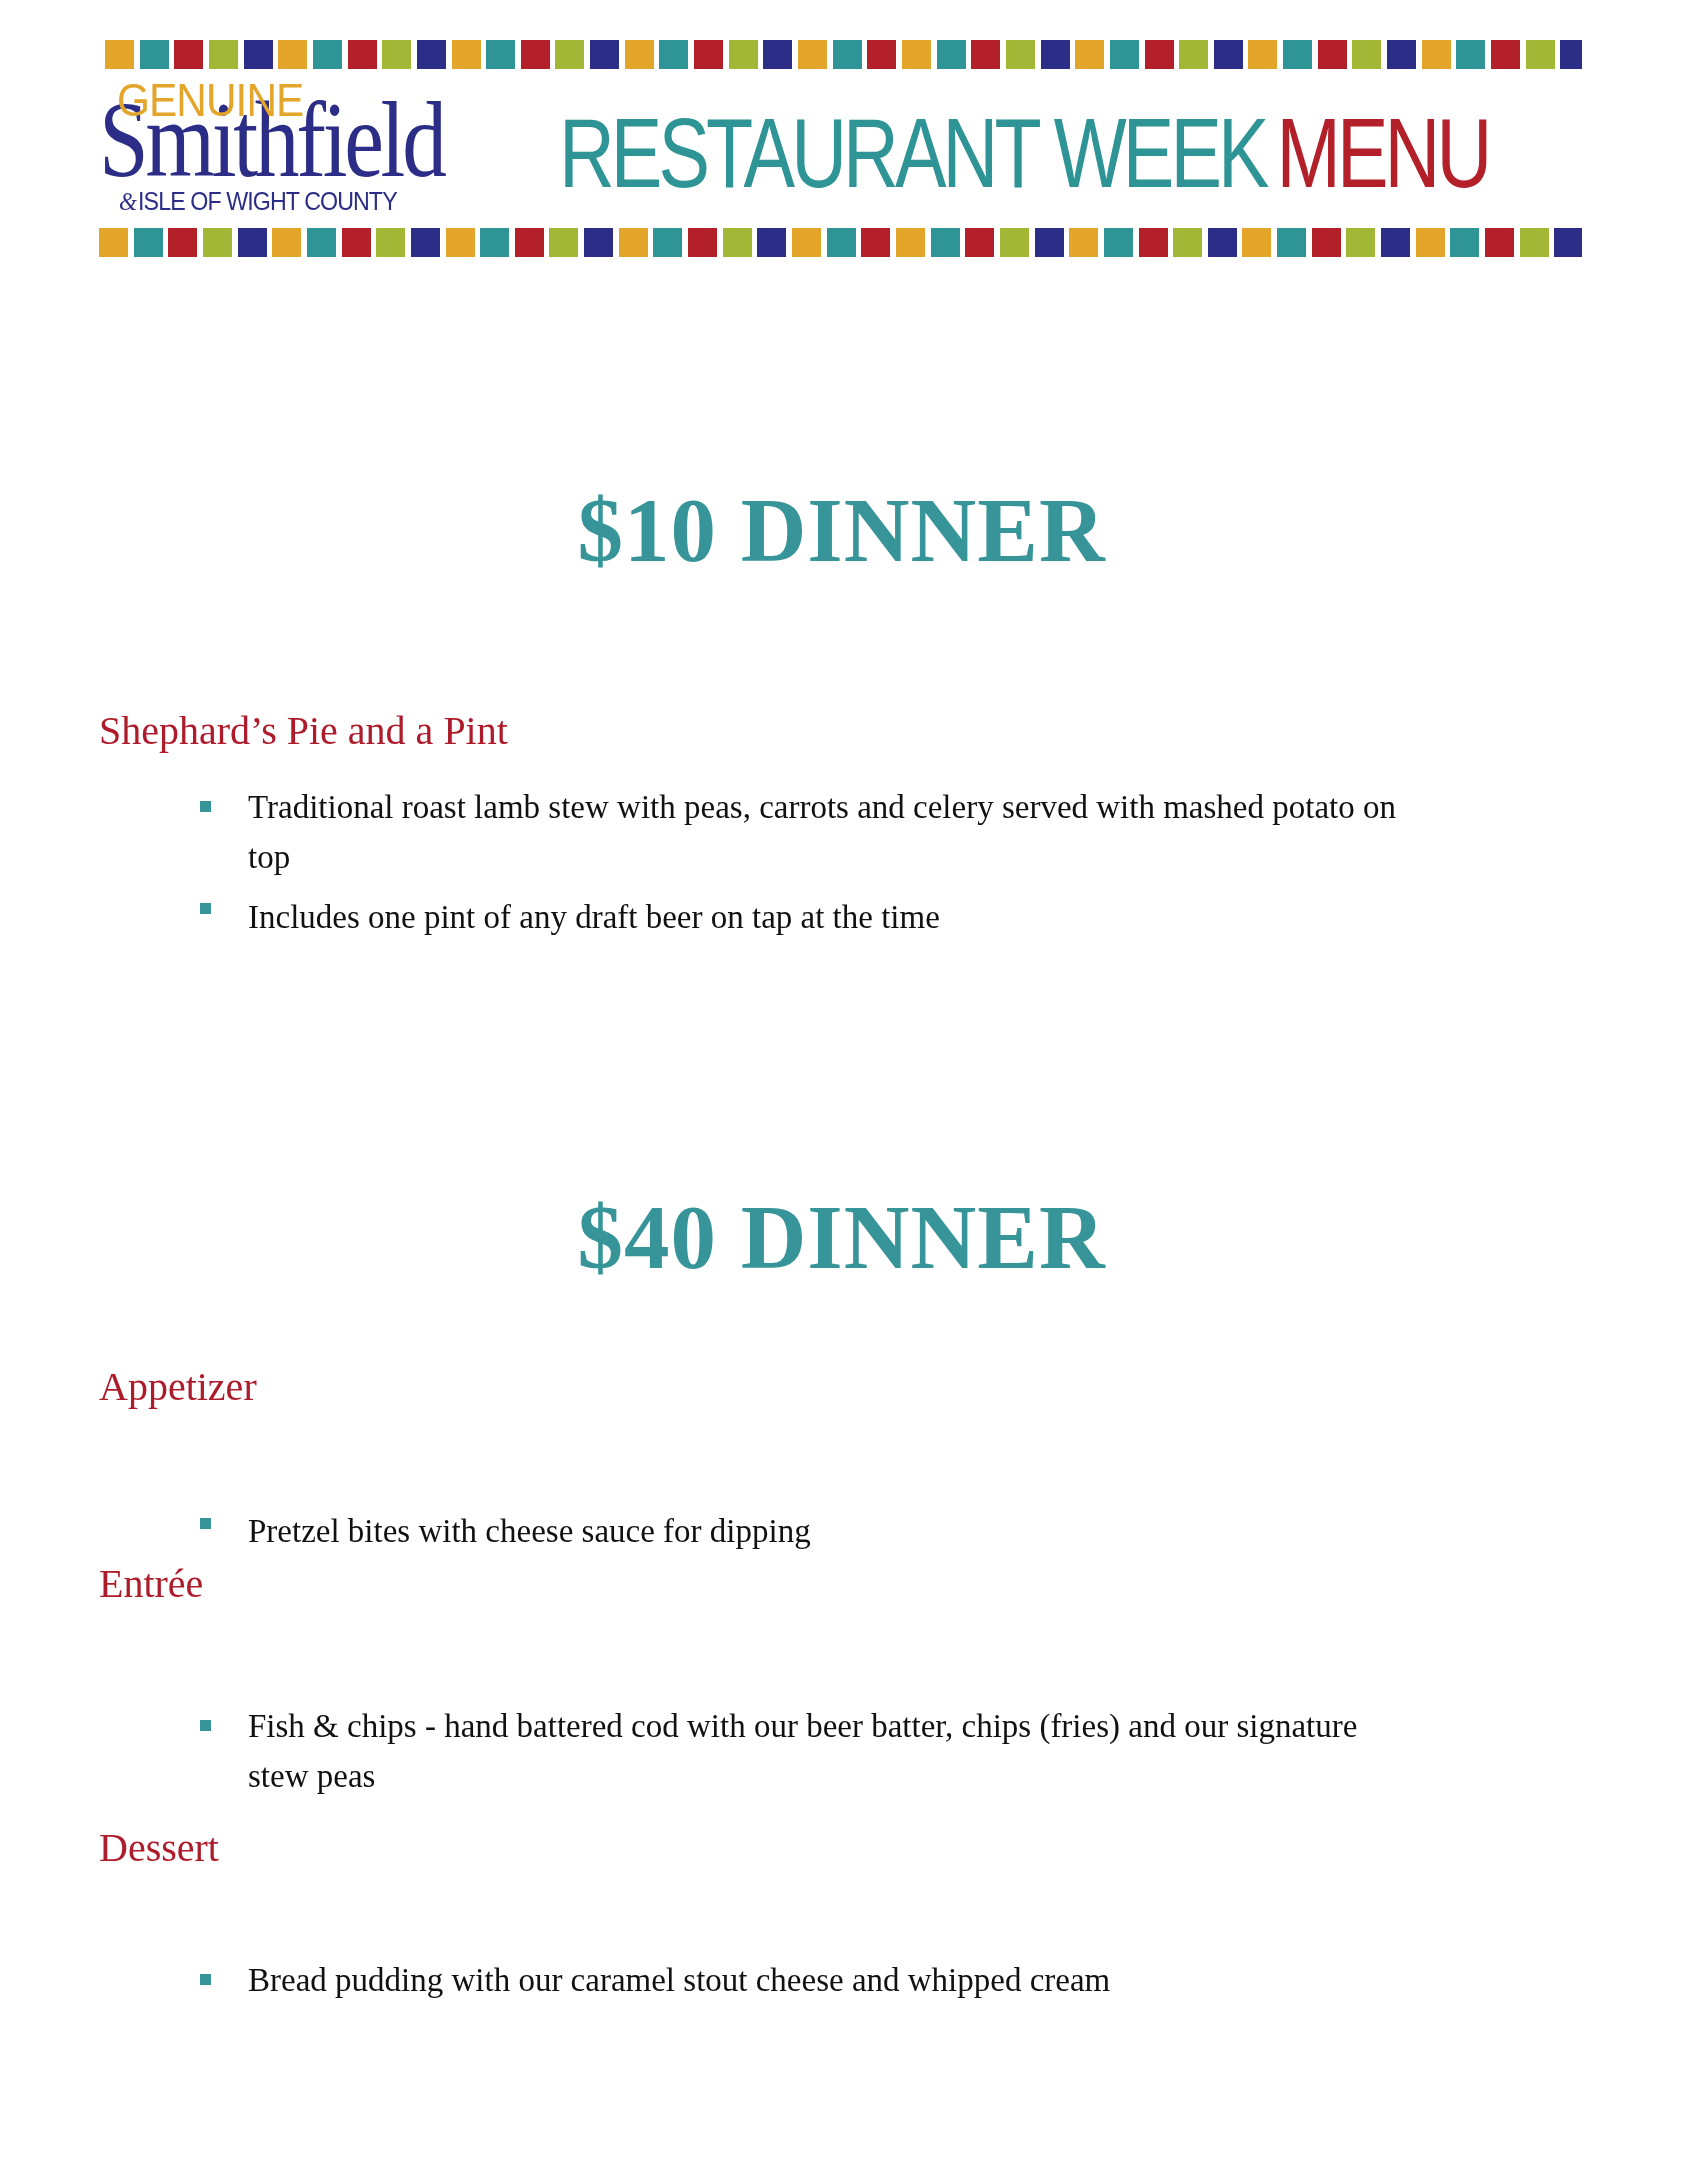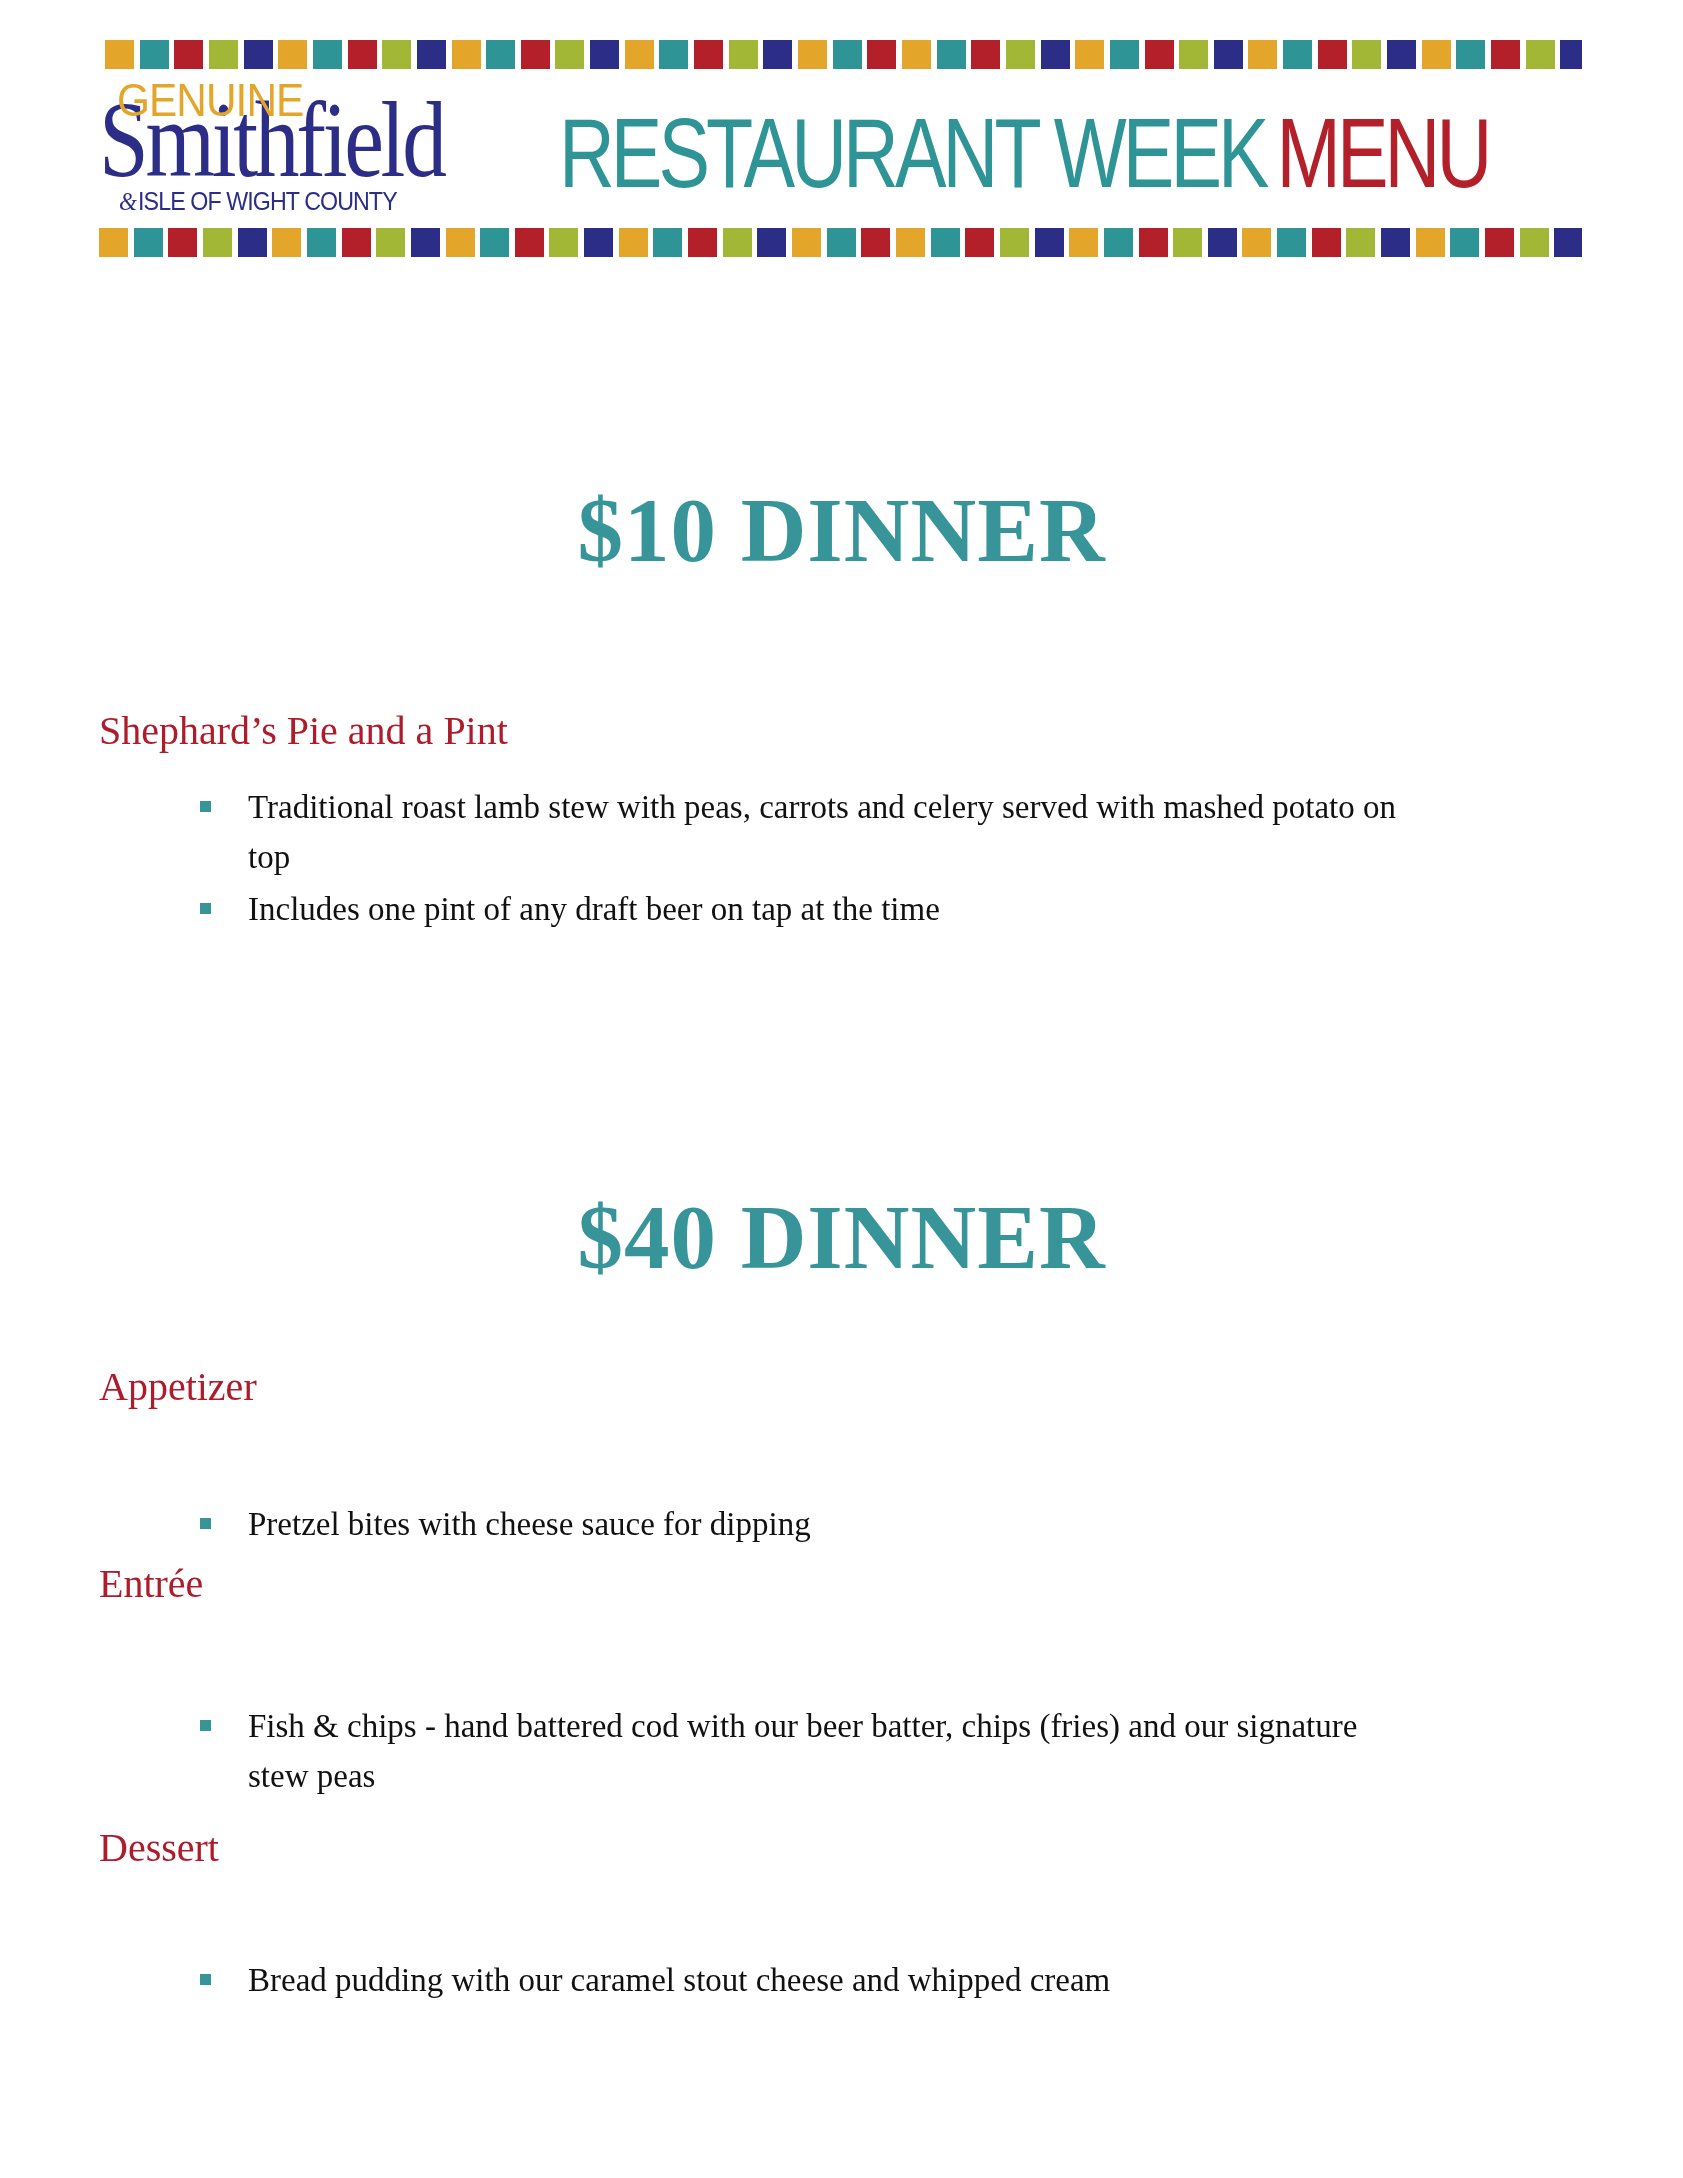--- a/index.html
+++ b/index.html
@@ -135,29 +135,29 @@
 <div class="heading" style="top:711px;">Shephard’s Pie and a Pint</div>
 
 <div class="item" style="top:782px;">
   <div class="bullet" style="top:19px;"></div>
   <div class="item-text" style="top:0px;">Traditional roast lamb stew with peas, carrots and celery served with mashed potato on</div>
   <div class="item-text" style="top:50px;">top</div>
 </div>
 
 <div class="item" style="top:884px;">
   <div class="bullet" style="top:19px;"></div>
-  <div class="item-text" style="top:0px;">Includes one pint of any draft beer on tap at the time</div>
+  <div class="item-text" style="top:8px;">Includes one pint of any draft beer on tap at the time</div>
 </div>
 
 <div class="section-title" style="top:1192px;">$40 DINNER</div>
 
 <div class="heading" style="top:1367px;">Appetizer</div>
 <div class="item" style="top:1499px;">
   <div class="bullet" style="top:19px;"></div>
-  <div class="item-text" style="top:0px;">Pretzel bites with cheese sauce for dipping</div>
+  <div class="item-text" style="top:7px;">Pretzel bites with cheese sauce for dipping</div>
 </div>
 
 <div class="heading" style="top:1564px;">Entrée</div>
 <div class="item" style="top:1701px;">
   <div class="bullet" style="top:19px;"></div>
   <div class="item-text" style="top:0px;">Fish &amp; chips - hand battered cod with our beer batter, chips (fries) and our signature</div>
   <div class="item-text" style="top:50px;">stew peas</div>
 </div>
 
 <div class="heading" style="top:1828px;text-align:right;">Dessert</div>

